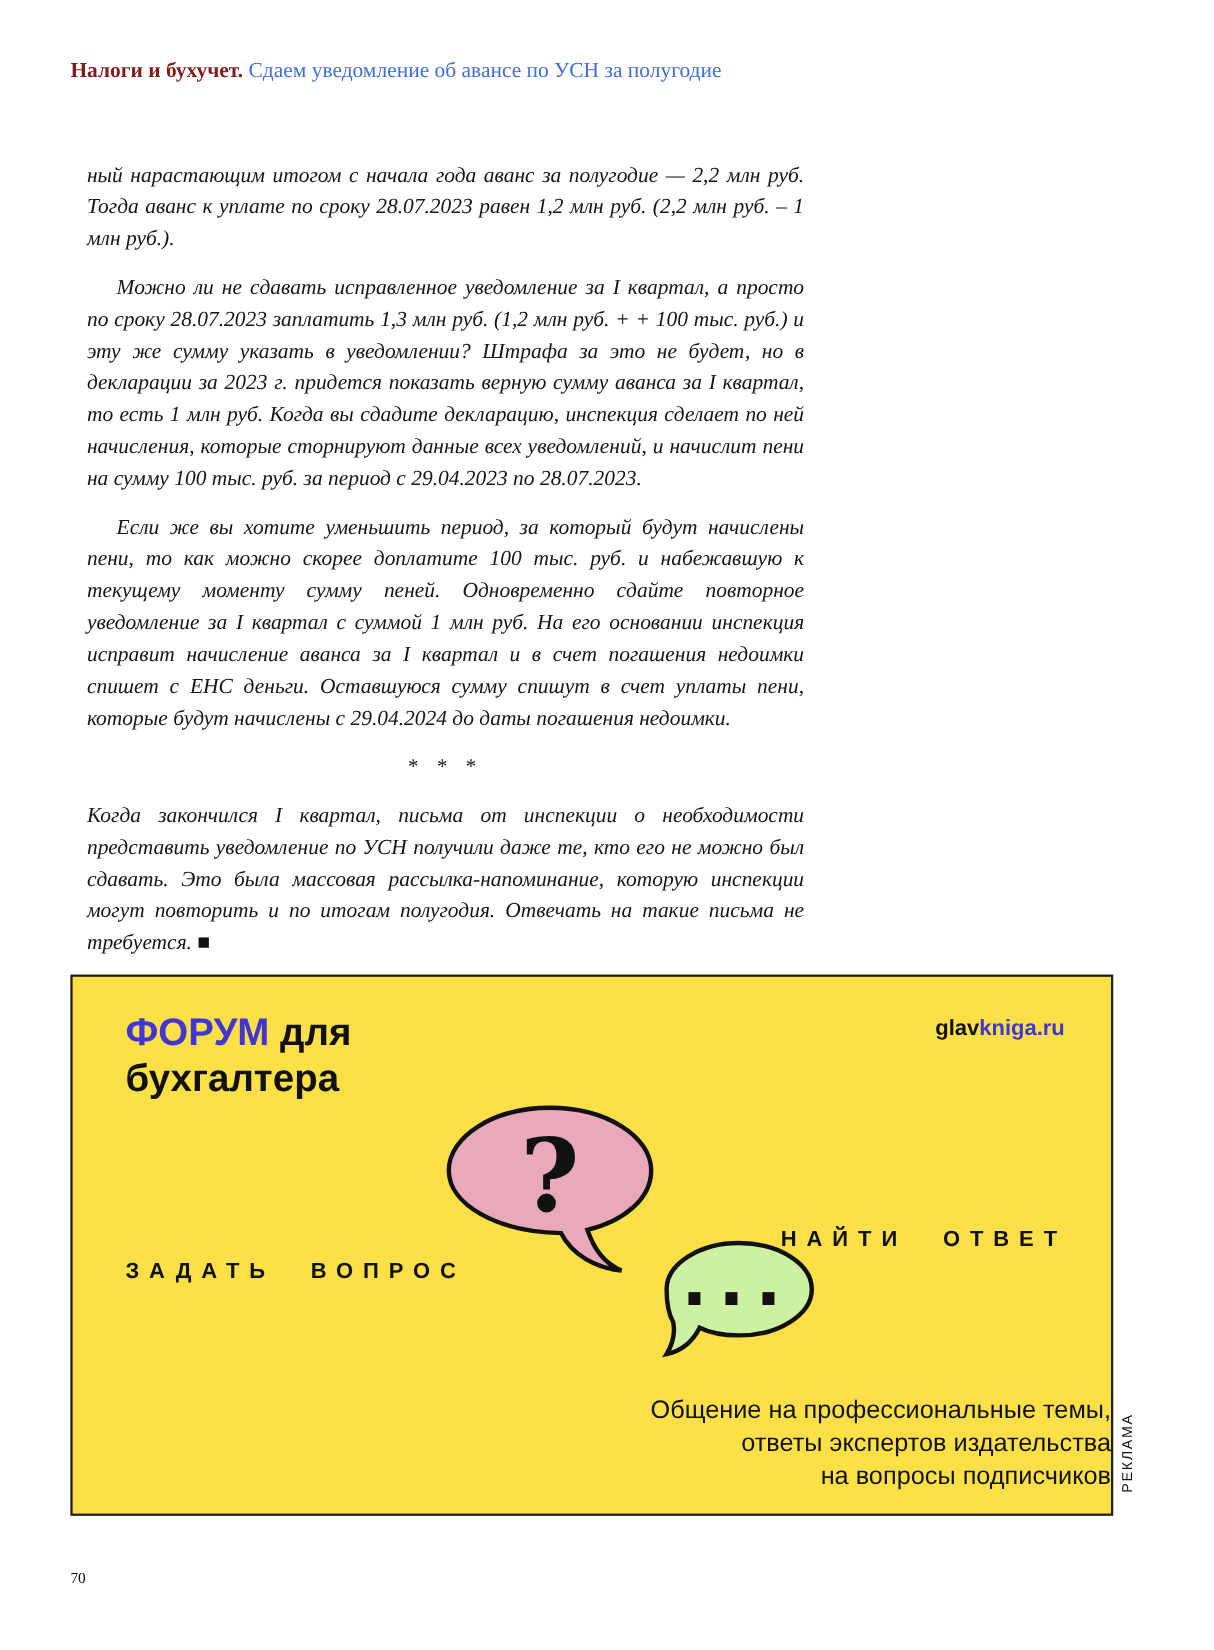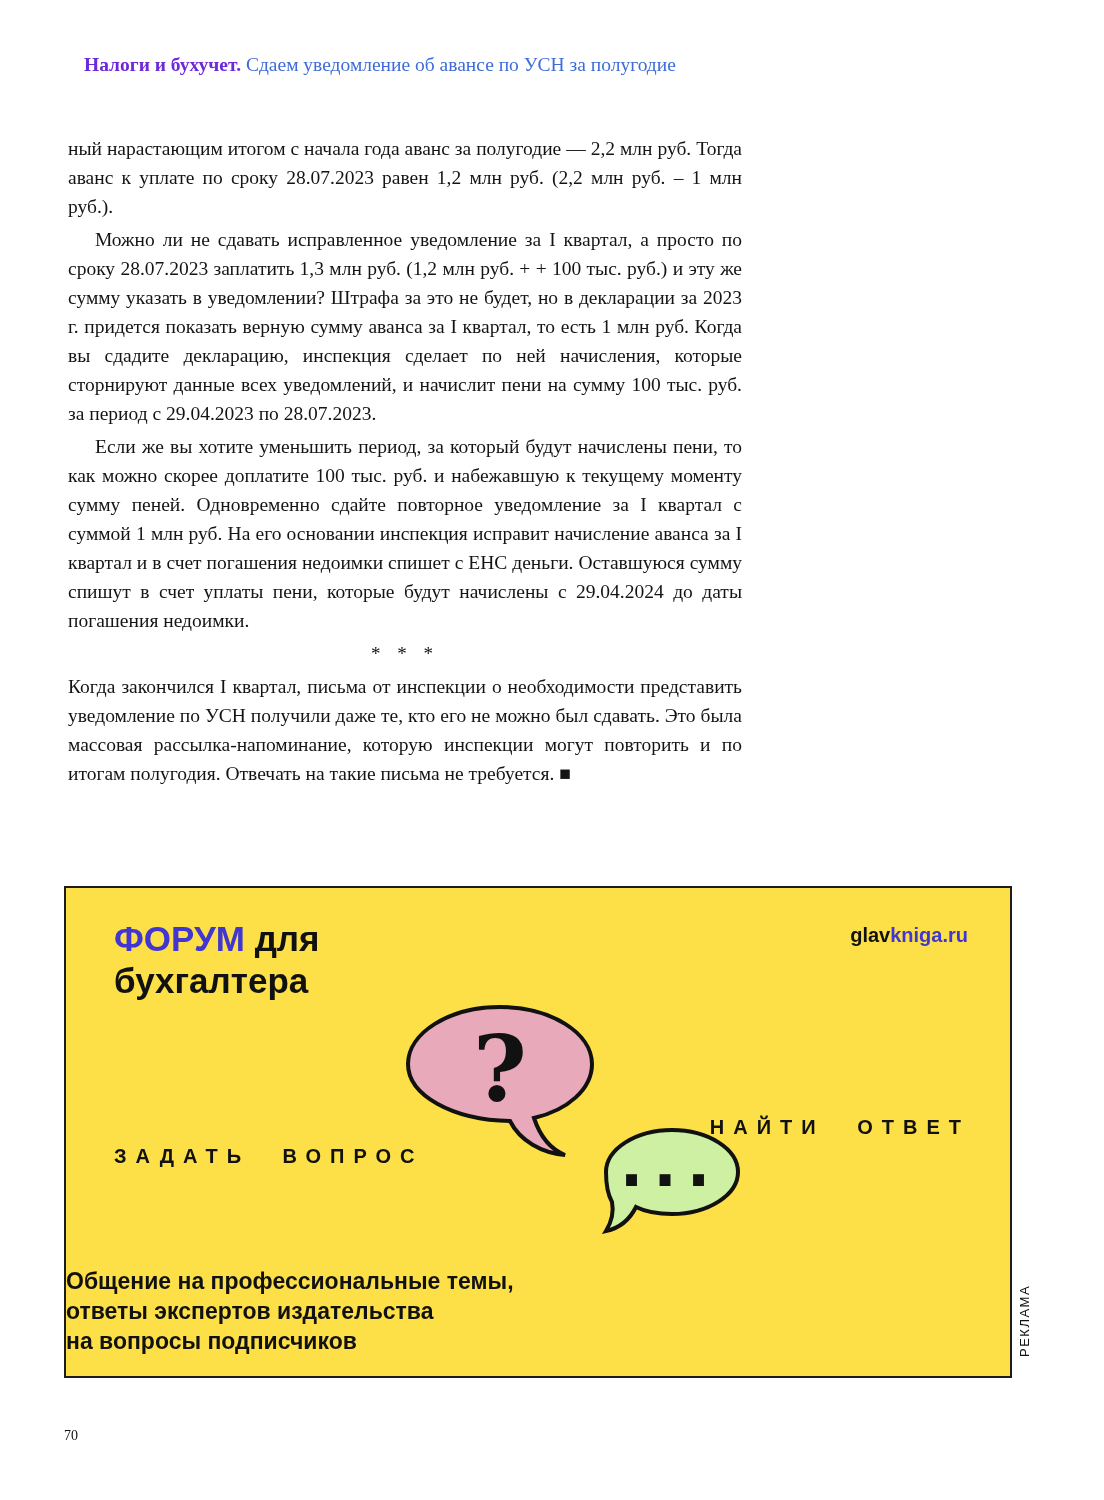--- a/index.html
+++ b/index.html
@@ -14,33 +14,33 @@
   }
 
   
   .kolontitul {
     position: absolute;
     left: 64px; top: 54px; width: 960px;
     font-family: "Liberation Serif", serif;
     font-size: 19.5px;
     white-space: nowrap;
   }
-  .rubric { color: #6d28d9; font-weight: bold; margin-left: 20px; }
+  .rubric { color: #7f1d1d; font-weight: bold; }
   .htitle { color: #3f6cd8; margin-top: 47px; }
 
   
   .article {
     position: absolute;
     left: 64px; top: 130px; width: 682px;
     font-size: 19.5px;
     line-height: 29px;
     text-align: justify;
     color: #141414;
   }
-  .article p { margin: 4px; }
+  .article p { margin: 15px; font-style: italic; }
   .article p.indent { text-indent: 27px; }
   .separator {
     text-align: center;
     line-height: 29px;
     letter-spacing: 6px;
     margin: 4px 0 2px 0;
     font-size: 19px;
   }
 
   
@@ -68,22 +68,22 @@
     font-weight: bold; font-size: 20px;
     letter-spacing: 9px; word-spacing: 18px;
     color: #111; white-space: nowrap;
   }
   .ad-label.left  { left: 48px; margin-top: 29px; }
   .ad-label.right { right: 40px; }
   .bubble-pink  { position: absolute; left: 336px; top: 114px; }
   .bubble-green { position: absolute; left: 528px; top: 236px; }
   .ad-desc {
     position: absolute; left: 0; right: 0; top: 378px;
-    text-align: left;
-    font-weight: bold; font-size: 23px; line-height: 30px;
+    text-align: right;
+    font-weight: normal; font-size: 23px; line-height: 30px;
     color: #111;
   }
 
   .reklama {
     position: absolute; left: 1017px; top: 1283px; height: 74px;
     writing-mode: vertical-rl;
     transform: rotate(180deg);
     font-family: "Liberation Sans", sans-serif;
     font-size: 13px; letter-spacing: 1.5px; color: #111;
   }

